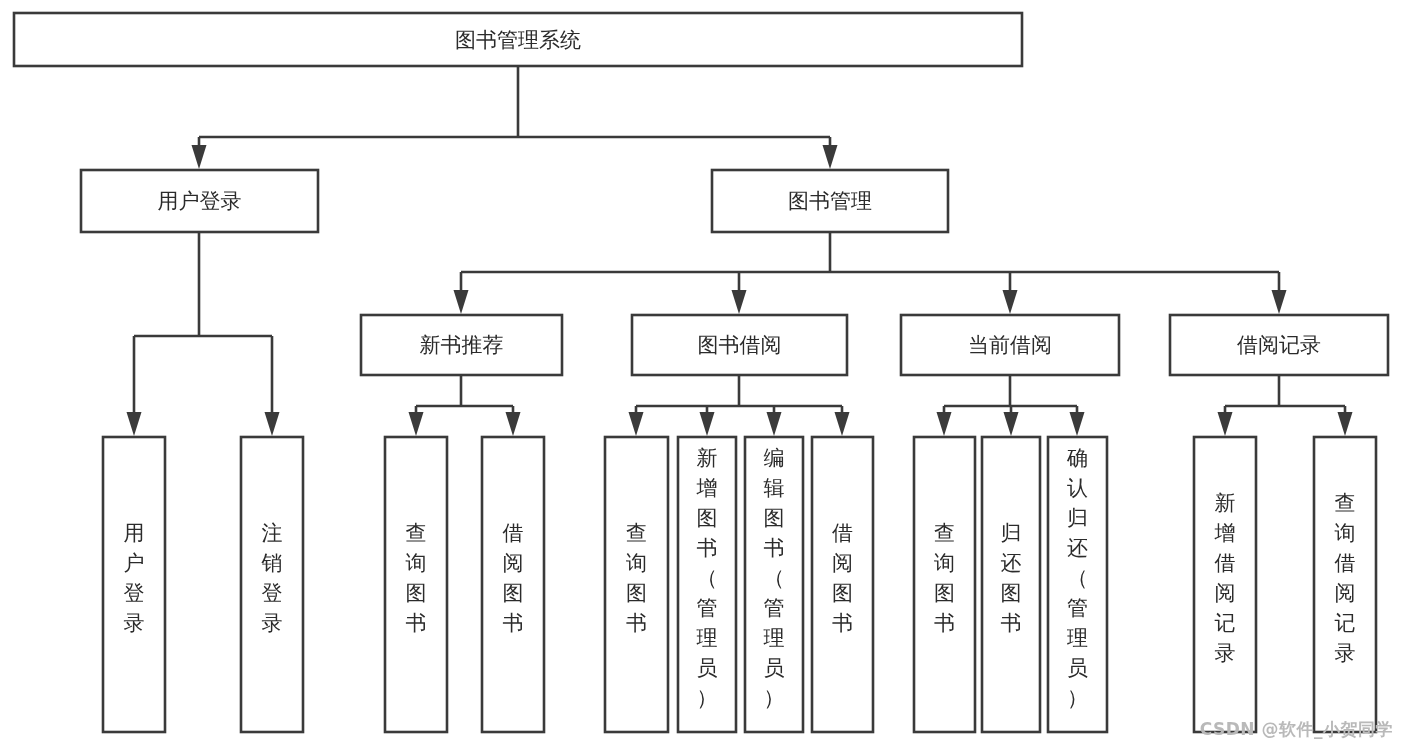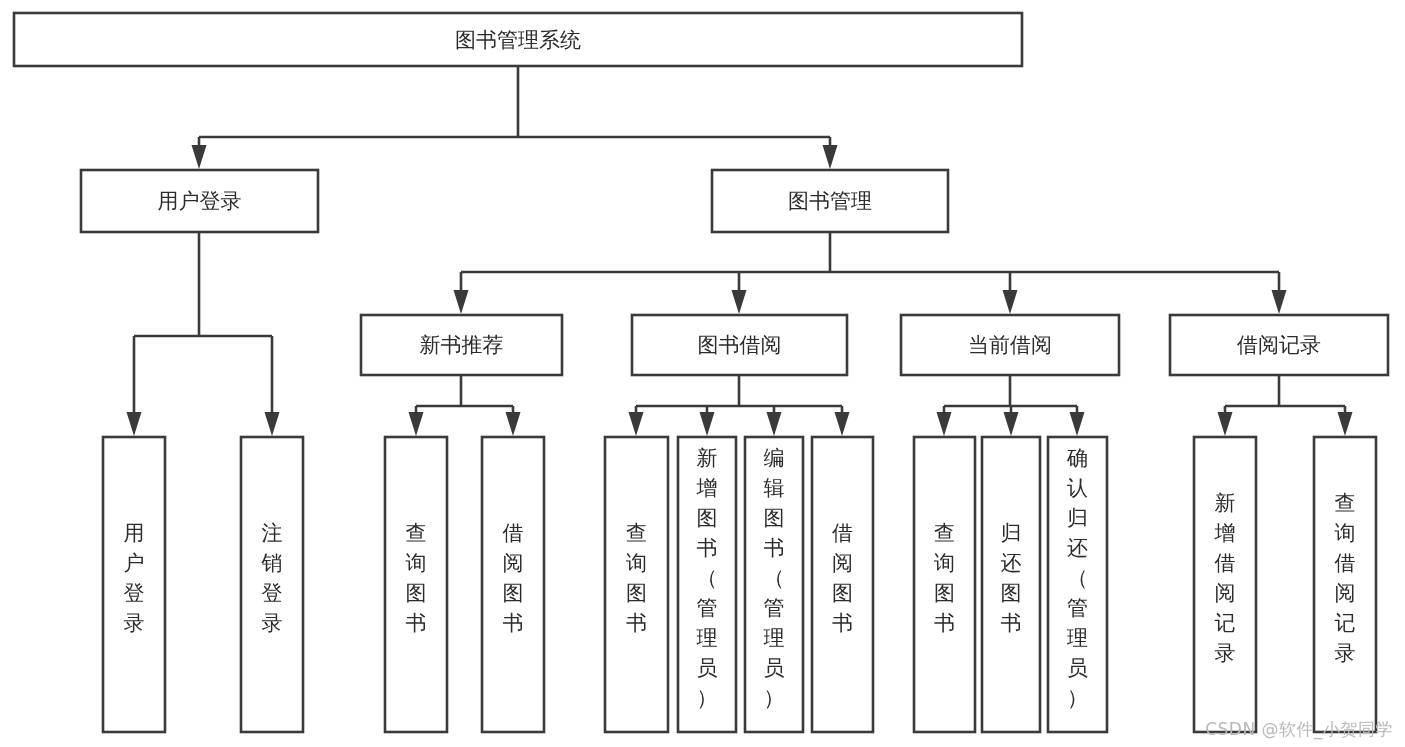--- a/index.html
+++ b/index.html
@@ -58,20 +58,21 @@
   }
   .watermark {
     position: absolute;
     right: 12px;
     bottom: 6px;
     font-family: "DejaVu Sans", "Liberation Sans", sans-serif;
     font-size: 17px;
     color: #b9b9b9;
     white-space: nowrap;
     letter-spacing: 0.5px;
+    font-weight: bold;
   }
 </style>
 </head>
 <body>
 
 <div id="diagram-root">
   <svg id="flowchart" viewBox="0 0 1405 747" xmlns="http://www.w3.org/2000/svg">
     <g id="edges-layer">
         <g>
           <path d="M 518 66 L 518 137" class="connector"></path>

